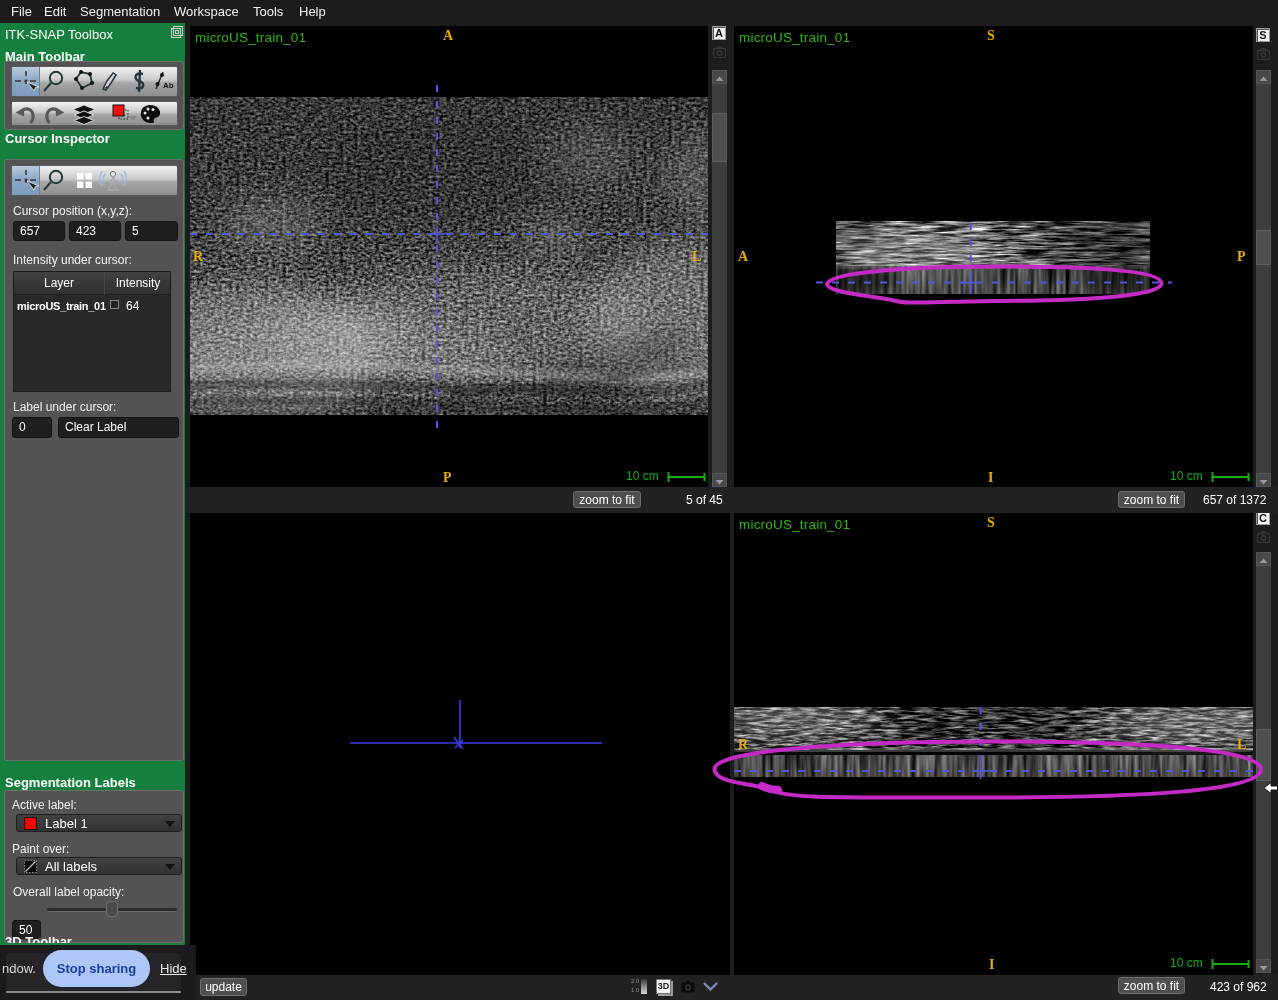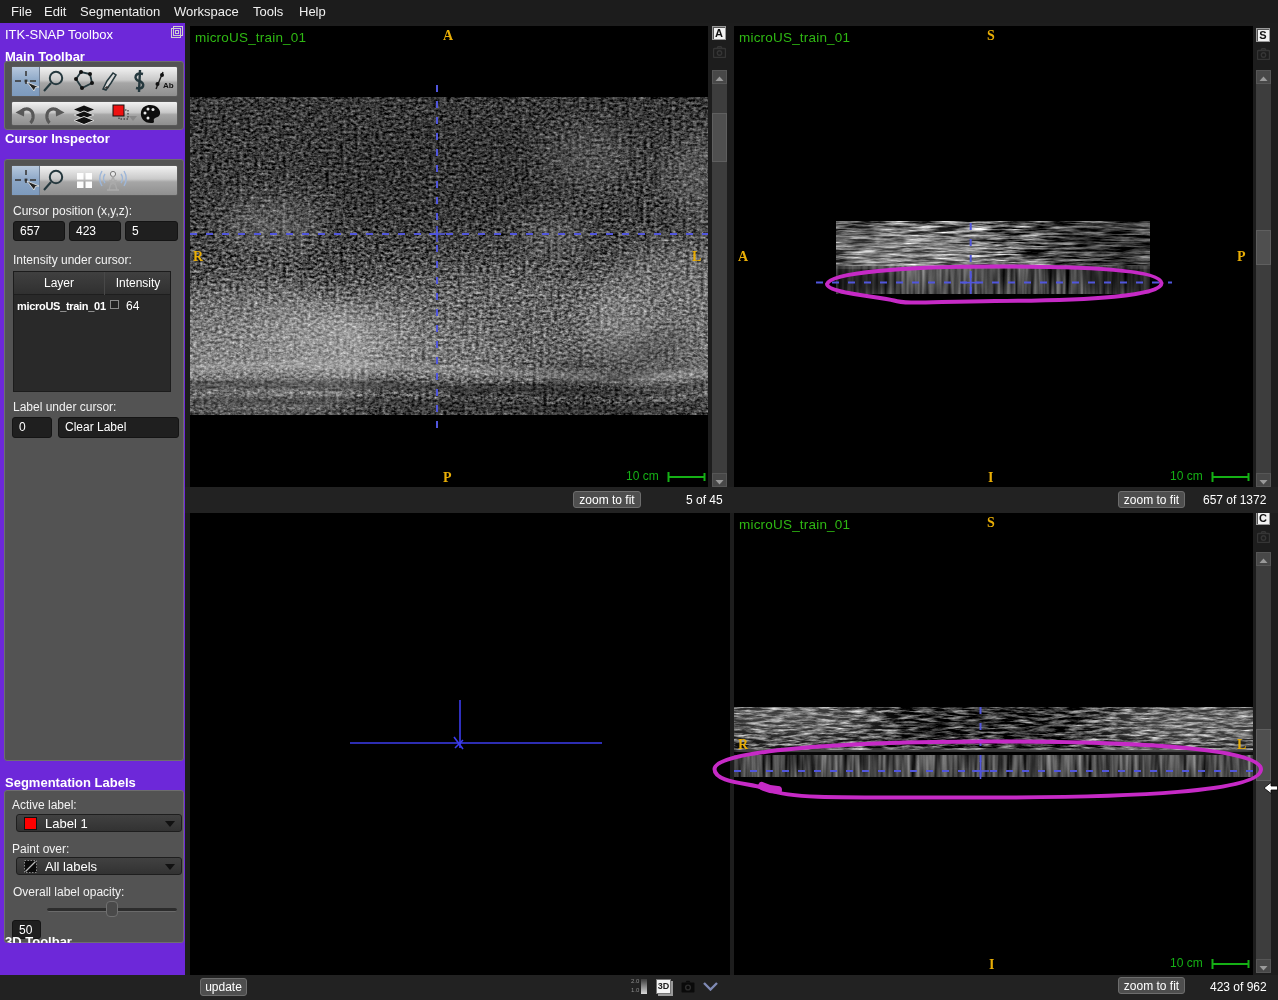--- a/index.html
+++ b/index.html
@@ -7,21 +7,21 @@
     font-family:"Liberation Sans", sans-serif; }
   .abs { position:absolute; }
   #stage { position:relative; width:1278px; height:1000px; }
 
   
   #menubar { position:absolute; left:0; top:0; width:1278px; height:23px; background:#1c1c1c;
     color:#f0f0f0; font-size:13px; }
   #menubar span { position:absolute; top:4px; }
 
   
-  #panel { position:absolute; left:0; top:23px; width:185px; height:977px; background:#6d28d9; }
+  #panel { position:absolute; left:0; top:23px; width:185px; height:977px; background:#15803d; }
   .gbox { position:absolute; left:4px; width:180px; background:#535353;
     border:1px solid #6e6e6e; border-radius:3px; }
   .hdr  { position:absolute; left:5px; color:#ffffff; font-size:13px; font-weight:bold; }
   .lbl  { position:absolute; color:#f2f2f2; font-size:12px; }
   .tstrip { position:absolute; left:6px; width:167px; border:1px solid #5a5a5a; border-radius:2px;
     background:linear-gradient(#f2f2f2 0%, #c9c9c9 45%, #a6a6a6 55%, #8f8f8f 100%); }
   .selbtn { position:absolute; left:0px; top:0px; width:28px; background:linear-gradient(#b8c9de 0%, #8ba6c6 50%, #7d9abd 100%); border-right:1px solid #6f7f95;}
   .ibox { position:absolute; background:#1f1f1f; border:1px solid #141414; border-radius:3px;
     color:#fff; font-size:12px; padding:2px 0 0 6px; }
   .ddown { position:absolute; left:11px; width:166px; height:18px; border:1px solid #1e1e1e;
@@ -507,18 +507,25 @@
       <path d="M4.5 2.5 L5.5 0.8 L8.5 0.8 L9.5 2.5" fill="#0a0a0a"></path>
       <circle cx="7" cy="7.5" r="2.4" fill="none" stroke="#2e2e2e" stroke-width="1.4"></circle>
     </svg>
     <svg class="abs" style="left:703px; top:7px;" width="15" height="9">
         <path d="M1 1 L7.5 7.5 L14 1" fill="none" stroke="#7f8ab4" stroke-width="2.4"></path>
       </svg>
     <div class="btn" style="left:1118px; top:2px; width:67px; height:17px; line-height:16px;">zoom to fit</div>
     <div class="stxt" style="left:1210px; top:5px;">423 of 962</div>
   </div>
 
+  <div id="sharebar">
+    <div style="position:absolute; left:6px; top:8px; width:175px; height:38px; background:#252528; border-radius:3px;"></div>
+    <div style="position:absolute; left:6px; top:46px; width:175px; height:2px; background:#8b8b8d;"></div>
+    <div style="position:absolute; left:2px; top:16px; color:#d8d8d8; font-size:13px;">ndow.</div>
+    <div id="pill">Stop sharing</div>
+    <div style="position:absolute; left:160px; top:16px; color:#e8eaed; font-size:13px; text-decoration:underline;">Hide</div>
+  </div>
 
   <svg class="abs" style="left:1264px; top:782px;" width="14" height="12" viewBox="0 0 14 12">
     <path d="M0 6 L7 0.5 L7 4 L13.5 4 L13.5 8 L7 8 L7 11.5 Z" fill="#fff" stroke="#000" stroke-width="0.8"></path>
   </svg>
 
 </div>
 
 </body></html>

